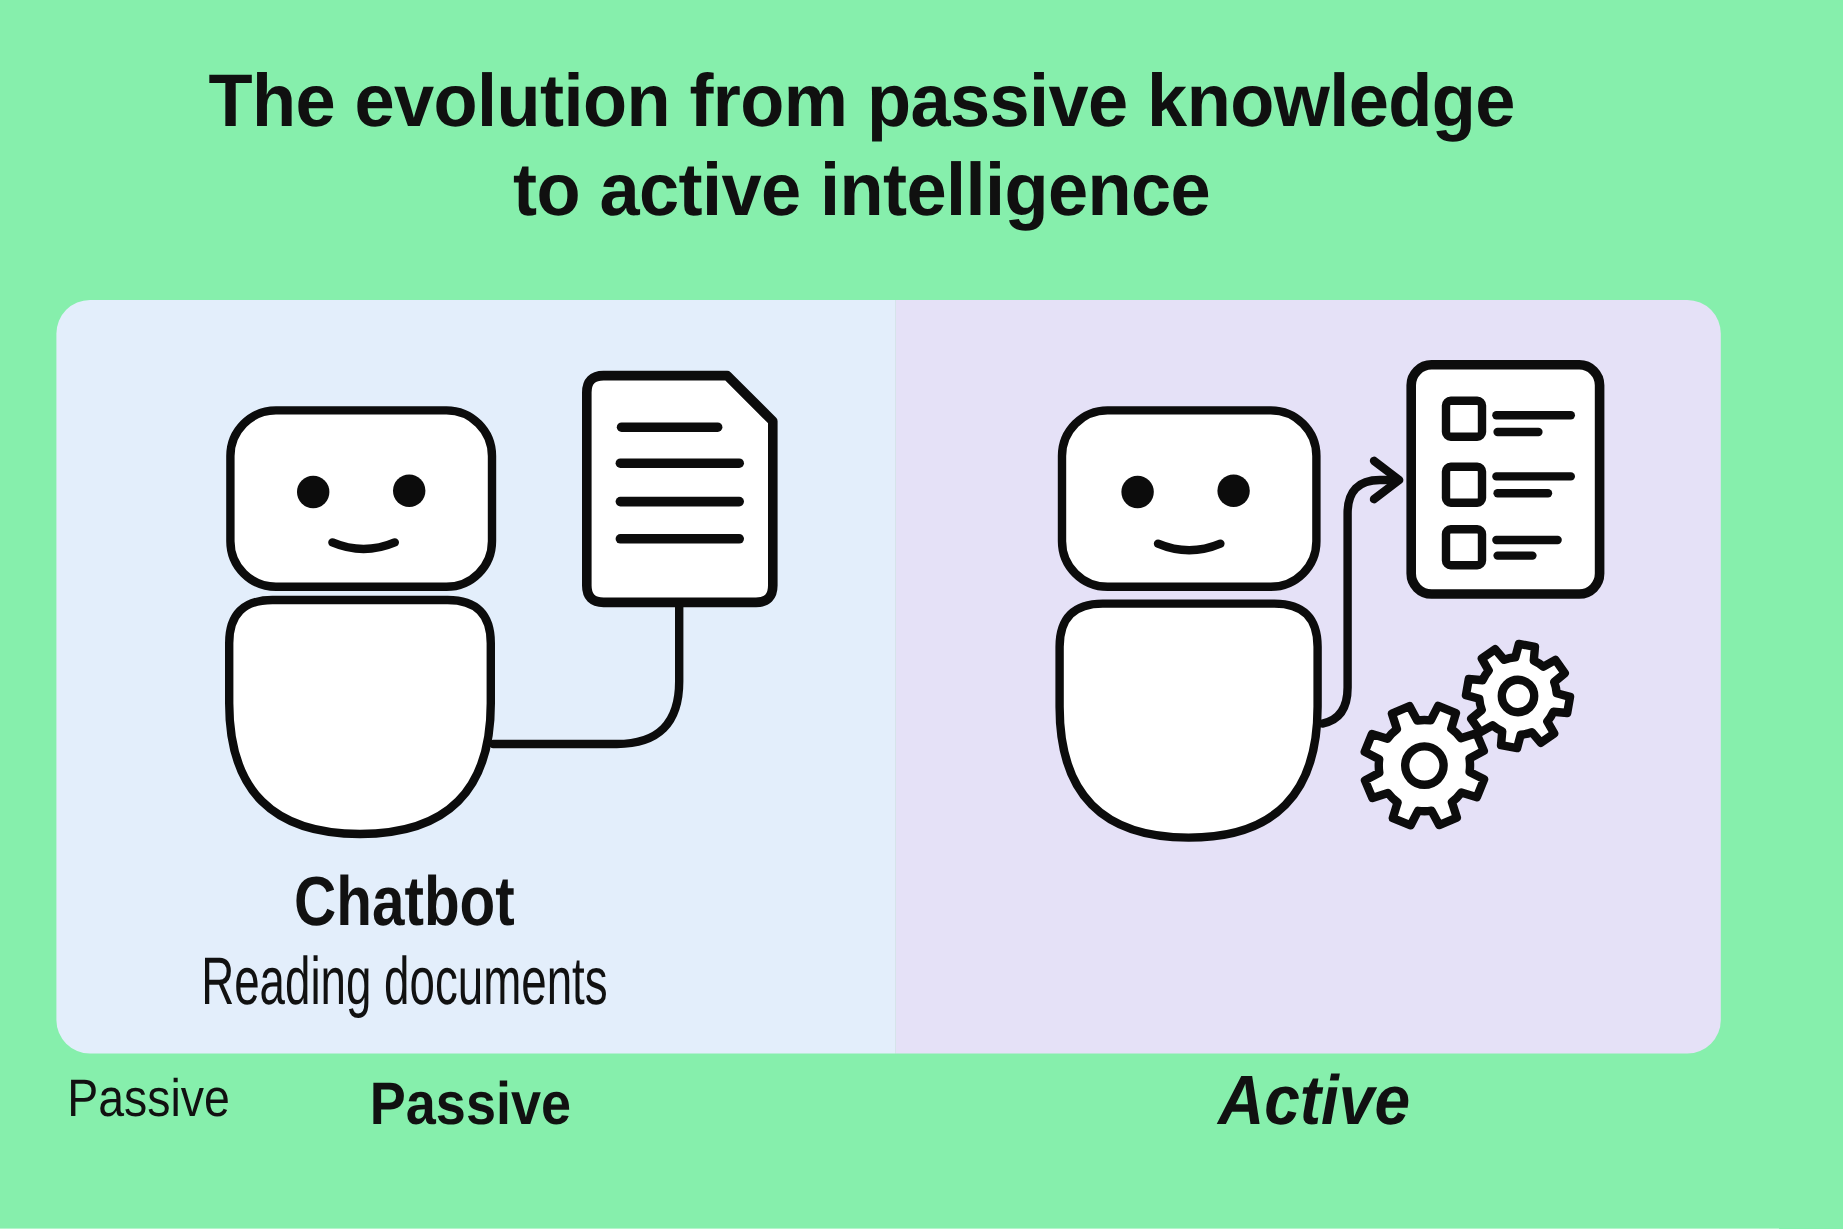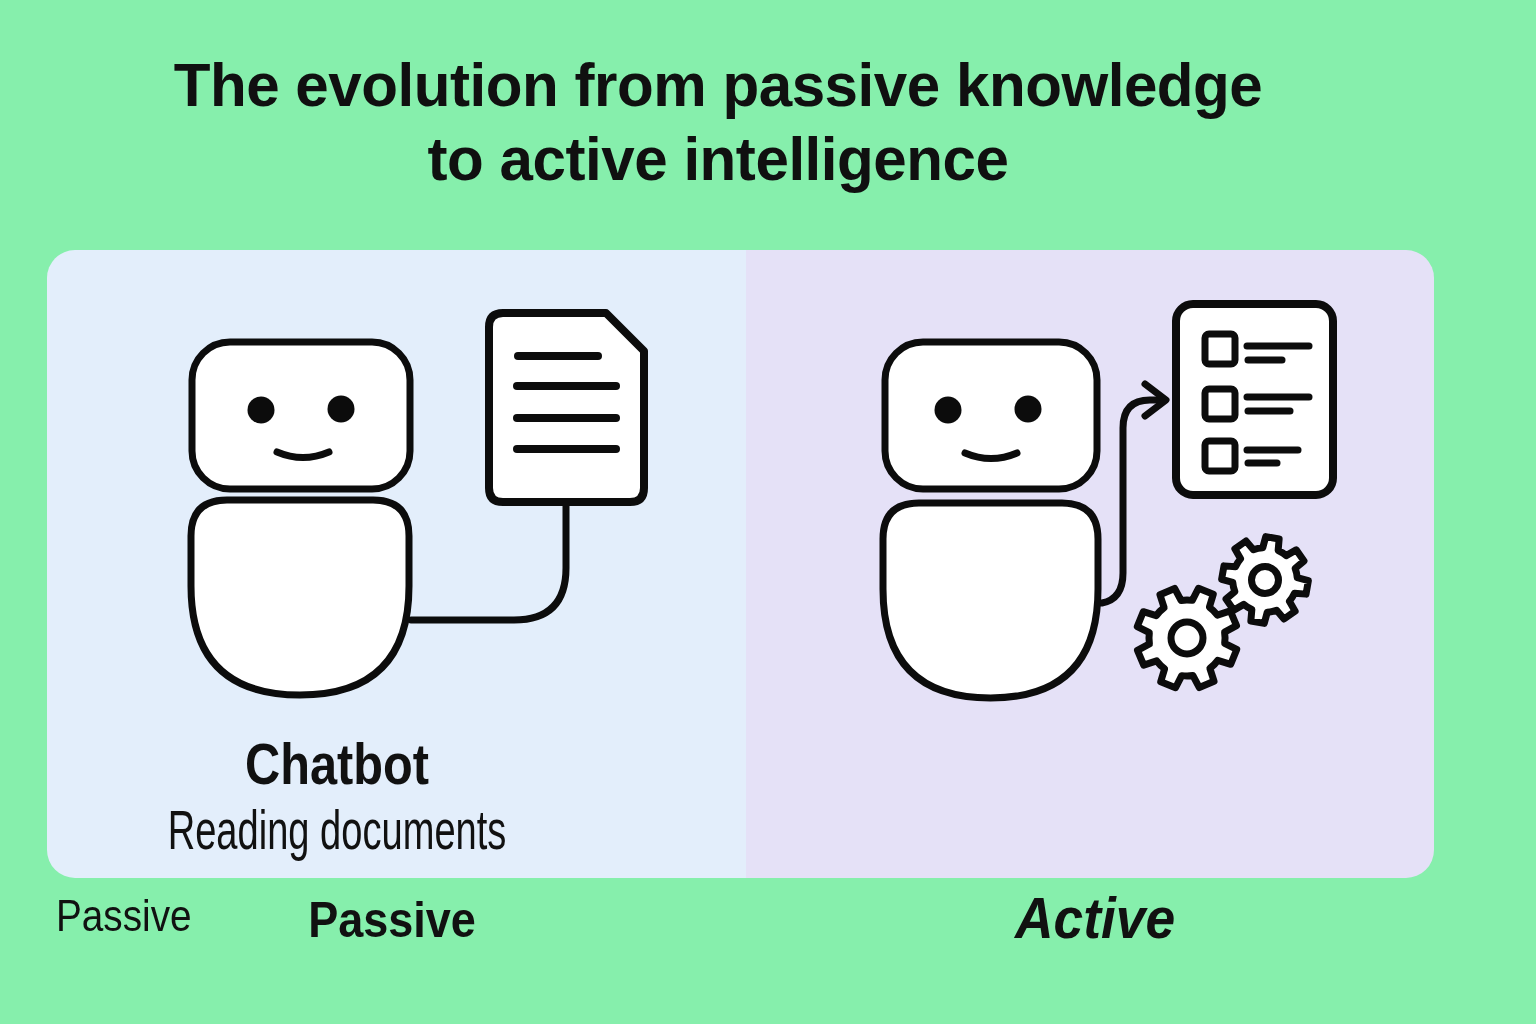--- a/index.html
+++ b/index.html
@@ -15,21 +15,21 @@
     color:#101010;letter-spacing:-0.5px;
   }
   .title .tline{transform:scaleX(0.97);transform-origin:50% 0;}
   .panel{position:absolute;top:250px;height:628px;}
   .panel-left{left:47px;width:699px;background:#e3eefb;border-radius:28px 0 0 28px;}
   .panel-right{left:746px;width:688px;background:#e5e1f7;border-radius:0 28px 28px 0;}
   .illus{position:absolute;left:0;top:0;}
   .panel-text{position:absolute;text-align:center;color:#111111;}
   .panel-text .ptitle{font-size:58px;font-weight:700;line-height:60px;transform:scaleX(0.84);transform-origin:50% 0;}
   .panel-text .psub{font-size:56px;font-weight:400;line-height:62px;margin-top:5px;transform:scaleX(0.68);transform-origin:50% 0;}
-  .pt-left{left:0;top:484px;width:580px;}
+  .pt-left{left:0;top:472px;width:580px;}
   .pt-right{left:0;top:472px;width:534px;}
   .footer-label{position:absolute;color:#111111;white-space:nowrap;}
   .fl-stray{left:56px;top:893px;font-size:44px;font-weight:500;line-height:46px;transform:scaleX(0.88);transform-origin:0 0;}
   .fl-passive{left:292px;top:894px;width:200px;text-align:center;font-size:50px;font-weight:700;line-height:52px;transform:scaleX(0.90);transform-origin:50% 0;}
   .fl-active{left:995px;top:888px;width:200px;text-align:center;font-size:58px;font-weight:700;font-style:italic;line-height:60px;transform:scaleX(0.92);transform-origin:50% 0;}
 </style>
 </head>
 <body>
 
 <div class="page">

